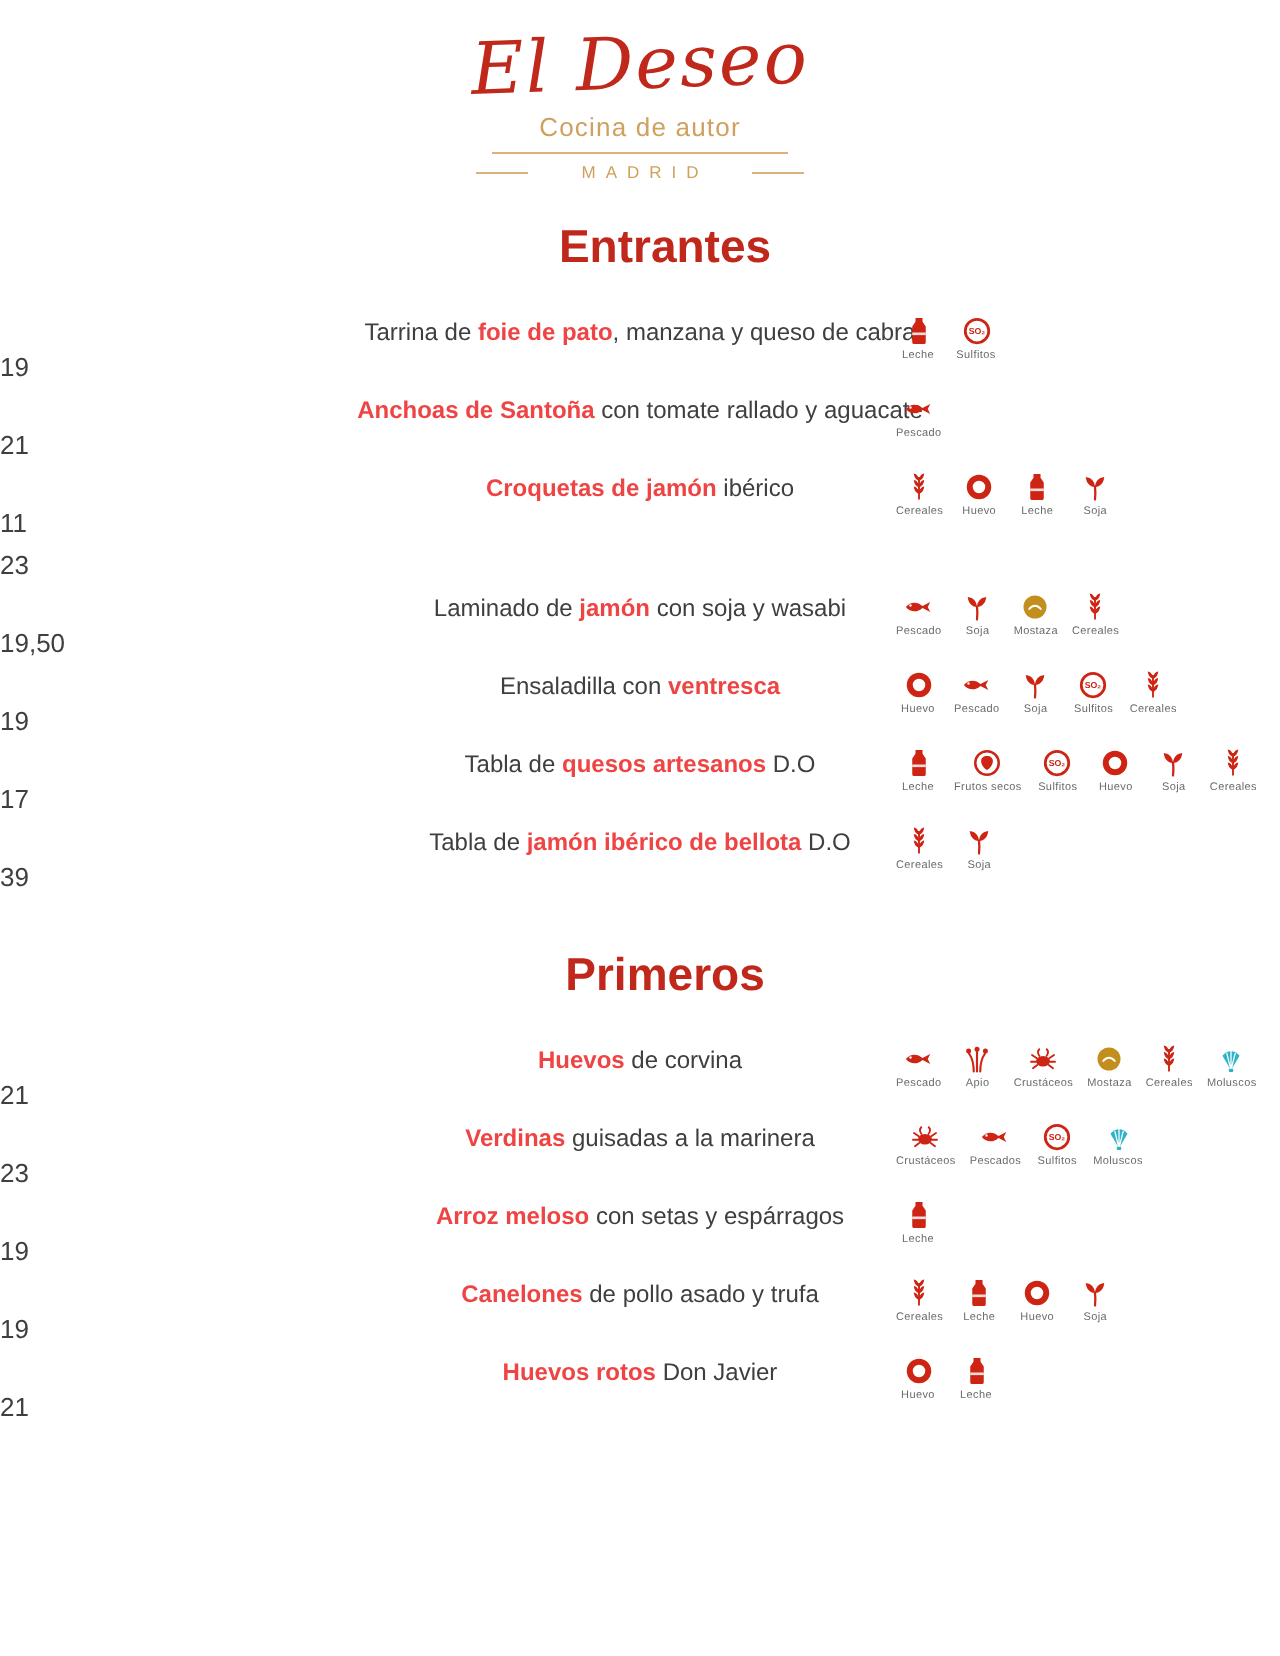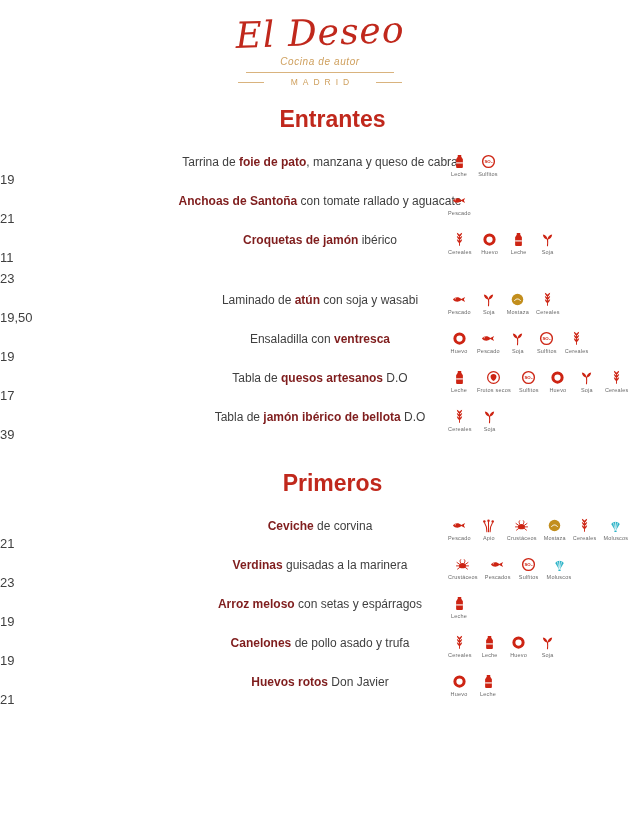--- a/index.html
+++ b/index.html
@@ -8,35 +8,35 @@
     width:640px; height:828px; margin:0 auto; background:#fff;
     font-family:"Liberation Sans", sans-serif; position:relative; overflow:hidden;
   }
   
   .brand { padding-top:12px; text-align:center; }
   .logo {
     font-family:"DejaVu Serif", serif; font-style:italic;
     font-size:36px; line-height:1.15; color:var(--red,#c0281c);
     transform:rotate(-2deg); letter-spacing:1px;
   }
-  .tagline { color:var(--gold,#cfa05e); font-size:10px; margin-top:3px; letter-spacing:.6px;font-style:italic; }
+  .tagline { color:var(--gold,#cfa05e); font-size:13px; margin-top:3px; letter-spacing:.6px; }
   .brand-rule { width:148px; height:1px; background:var(--gold,#cfa05e); opacity:.8; margin:5px auto 4px; }
   .city-row { display:flex; align-items:center; justify-content:center; gap:22px; }
   .city-line { width:26px; height:1px; background:var(--gold,#cfa05e); opacity:.8; }
   .city-text { color:var(--gold,#cfa05e); font-size:8.5px; letter-spacing:5px; margin-left:5px; }
   
   .section-title {
     color:var(--red,#c0281c); text-align:center;
     font-size:23px; font-weight:600; line-height:25px; margin:20px 0 22px;padding-left:25px;
   }
   .menu-section + .menu-section .section-title { margin-top:28px; }
   
   .dish { position:relative; margin-bottom:5px; }
   .dish-name { font-size:12px; color:var(--text,#3f3f3f); line-height:16px; text-align:center; }
-  .dish-name strong { font-weight:700; color:#7f1d1d; }
+  .dish-name strong { font-weight:700; color:#ef4444; }
   .dish-price { font-size:13px; color:var(--text,#3f3f3f); line-height:16px; margin-top:2px; }
   .allergens { position:absolute; left:448px; top:0; display:flex; gap:7px; align-items:flex-start; }
   .allergen { display:flex; flex-direction:column; align-items:center; min-width:22px; }
   .allergen-icon { display:block; height:15px; color:var(--icon-red,#cd2413); }
   .allergen-icon.gold { color:var(--gold-dark,#c28e1d); }
   .allergen-icon.cyan { color:var(--cyan,#2cb3c7); }
   .allergen-icon svg { width:15px; height:15px; display:block; }
   .allergen-label { font-size:5.5px; color:var(--label,#6b6b6b); margin-top:2px; white-space:nowrap; letter-spacing:.2px; }
 </style>
 </head>
@@ -136,21 +136,21 @@
               </span>
               <span class="allergen-label">Soja</span>
             </span>
           </div>
         </div>
         <div class="dish">
           <div class="dish-price">23</div>
           <div class="allergens"></div>
         </div>
         <div class="dish">
-          <div class="dish-name"><span>Laminado de </span><strong>atún</strong><span> con soja y wasabi</span></div>
+          <div class="dish-name"><span>Laminado de </span><strong>jamón</strong><span> con soja y wasabi</span></div>
           <div class="dish-price">19,50</div>
           <div class="allergens">
             <span class="allergen">
               <span class="allergen-icon">
                 <svg viewBox="0 0 24 24">
                   <path fill="currentColor" d="M1.5 12C5 7.6 10.8 7.4 14.8 11.2L21 8l-2 4 2 4-6.2-3.2C10.8 16.6 5 16.4 1.5 12Z"></path>
                   <circle cx="5.2" cy="10.8" r=".95" fill="#fff"></circle>
                 </svg>
               </span>
               <span class="allergen-label">Pescado</span>
@@ -317,21 +317,21 @@
             </span>
           </div>
         </div>
       </div>
   </section>
 
   <section class="menu-section">
     <h2 class="section-title">Primeros</h2>
     <div class="dish-list">
         <div class="dish">
-          <div class="dish-name"><span></span><strong>Ceviche</strong><span> de corvina</span></div>
+          <div class="dish-name"><span></span><strong>Huevos</strong><span> de corvina</span></div>
           <div class="dish-price">21</div>
           <div class="allergens">
             <span class="allergen">
               <span class="allergen-icon">
                 <svg viewBox="0 0 24 24">
                   <path fill="currentColor" d="M1.5 12C5 7.6 10.8 7.4 14.8 11.2L21 8l-2 4 2 4-6.2-3.2C10.8 16.6 5 16.4 1.5 12Z"></path>
                   <circle cx="5.2" cy="10.8" r=".95" fill="#fff"></circle>
                 </svg>
               </span>
               <span class="allergen-label">Pescado</span>

